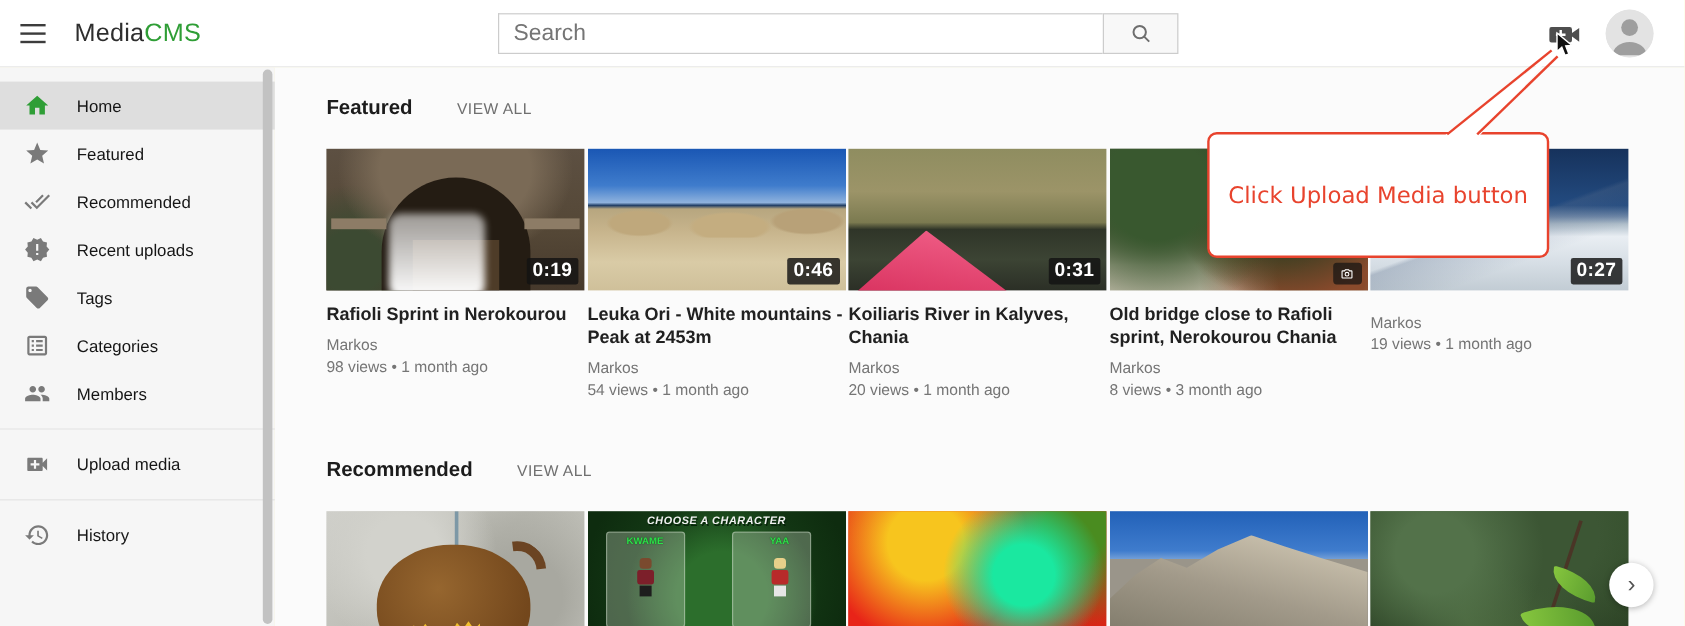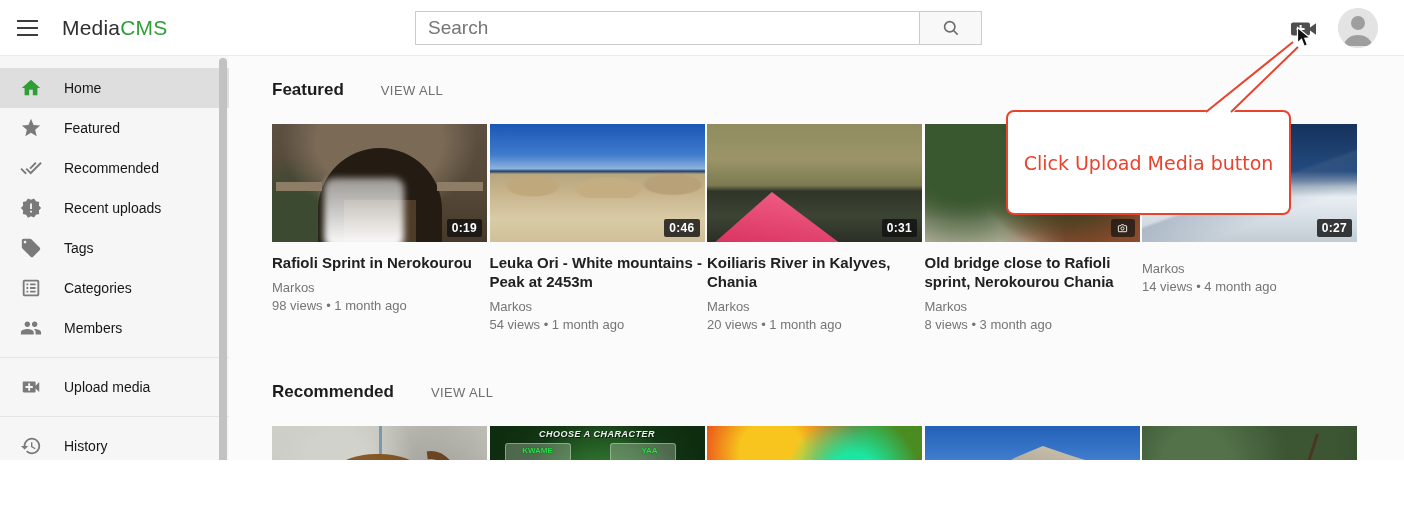--- a/index.html
+++ b/index.html
@@ -1,18 +1,18 @@
 <!DOCTYPE html>
 <html><head>
 <meta charset="utf-8">
 <style>
   * { margin:0; padding:0; box-sizing:border-box; }
   html,body { background:#fff; }
   body { font-family:"Liberation Sans","DejaVu Sans",sans-serif; }
-  .app { position:relative; width:1404px; height:460px; overflow:hidden; background:#fef9c3; }
+  .app { position:relative; width:1404px; height:522px; overflow:hidden; background:#fef9c3; }
 
   
   .topbar { position:absolute; left:0; top:0; width:1404px; height:56px; background:#fff; border-bottom:1px solid #ececec; z-index:10; }
   .hamburger { position:absolute; left:14px; top:14px; width:28px; height:28px; display:flex; flex-direction:column; justify-content:center; gap:5px; cursor:pointer; }
   .hamburger span { display:block; width:21px; height:2px; background:#3c3c3c; margin-left:3px; }
   .logo { position:absolute; left:62px; top:0; height:56px; display:flex; align-items:center; font-size:21px; letter-spacing:.2px; color:#2e2e2e; cursor:pointer; }
   .logo .green { color:#2f9e36; }
   .searchbar { position:absolute; left:415px; top:11px; width:567px; height:34px; display:flex; }
   .searchbar input { width:504px; height:34px; border:1px solid #ccc; border-right:none; background:#fff; padding:0 12px; font-size:19px; color:#333; font-family:inherit; outline:none; }
   .searchbar input::placeholder { color:#757575; }
@@ -29,21 +29,21 @@
   .sb-item .sb-label { margin-left:22px; font-size:14px; font-weight:500; color:#161616; }
   .sb-divider { height:1px; background:#e4e4e4; margin:9px 0; }
 
   
   .main { position:absolute; left:229px; top:56px; width:1175px; height:466px; padding:24px 0 0 43px; background:#fbfbfb; }
   .sec-head { display:flex; align-items:baseline; }
   .sec-title { font-size:17px; font-weight:700; color:#1c1c1c; }
   .view-all { margin-left:37px; font-size:13px; font-weight:500; letter-spacing:.4px; color:#6f6f6f; cursor:pointer; }
   .cards { display:grid; grid-template-columns:repeat(5,215px); gap:22px 2.5px; margin-top:24px; align-items:start; }
   .thumb { position:relative; width:215px; height:118px; overflow:hidden; cursor:pointer; background:#888; }
-  .dur { position:absolute; right:5px; bottom:5px; background:rgba(18,18,18,.82); color:#fff; font-size:12px; font-weight:600; padding:2px 5px; border-radius:2px; letter-spacing:.3px;margin-top:32px; }
+  .dur { position:absolute; right:5px; bottom:5px; background:rgba(18,18,18,.82); color:#fff; font-size:16px; font-weight:600; padding:2px 5px; border-radius:2px; letter-spacing:.3px;margin-top:32px; }
   .badge-cam { position:absolute; right:5px; bottom:5px; background:rgba(18,18,18,.7); border-radius:3px; width:24px; height:18px; display:flex; align-items:center; justify-content:center; }
   .card-info { padding-top:11px; }
   .card-title { font-size:15px; line-height:19px; font-weight:700; color:#212121; cursor:pointer; }
   .card-author { margin-top:7px; font-size:13px; line-height:18px; color:#757575; cursor:pointer; }
   .card-meta { font-size:13px; line-height:18px; color:#757575; }
   .section2 { margin-top:48px; }
 
   
   .a1 { background:
       radial-gradient(ellipse 140px 110px at 50% 15%, #7a6a56 0 45%, transparent 70%),
@@ -305,21 +305,21 @@
             <div class="card-meta">8 views • 3 month ago</div>
           </div>
         </div>
 
         <div class="card">
           <div class="thumb a5">
             <span class="dur">0:27</span>
           </div>
           <div class="card-info">
             <div class="card-author">Markos</div>
-            <div class="card-meta">14 views • 4 month ago</div>
+            <div class="card-meta">19 views • 1 month ago</div>
           </div>
         </div>
 
       </div>
     </section>
 
     <section class="section2">
       <div class="sec-head">
         <h2 class="sec-title">Recommended</h2>
         <span class="view-all">VIEW ALL</span>

